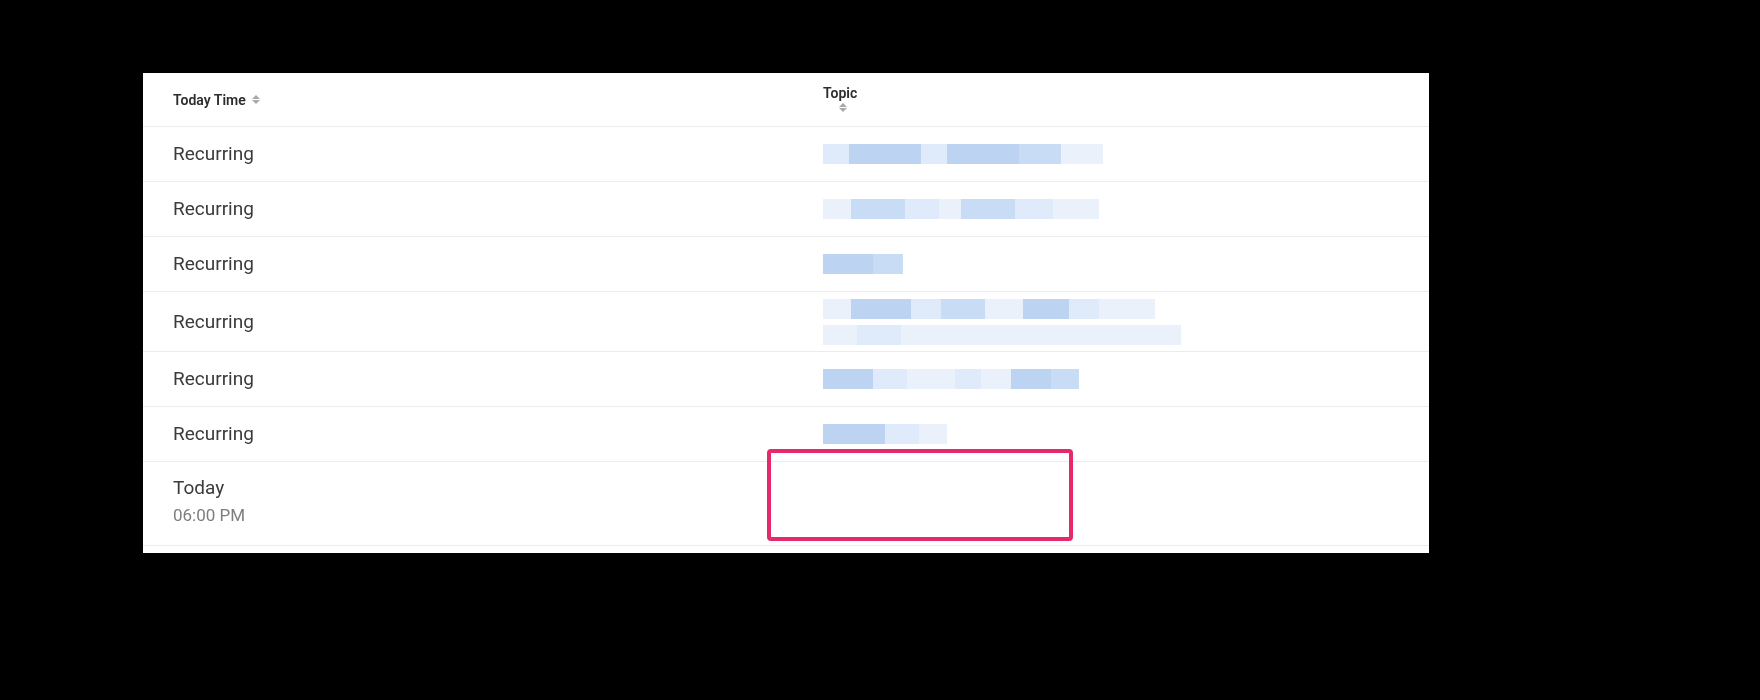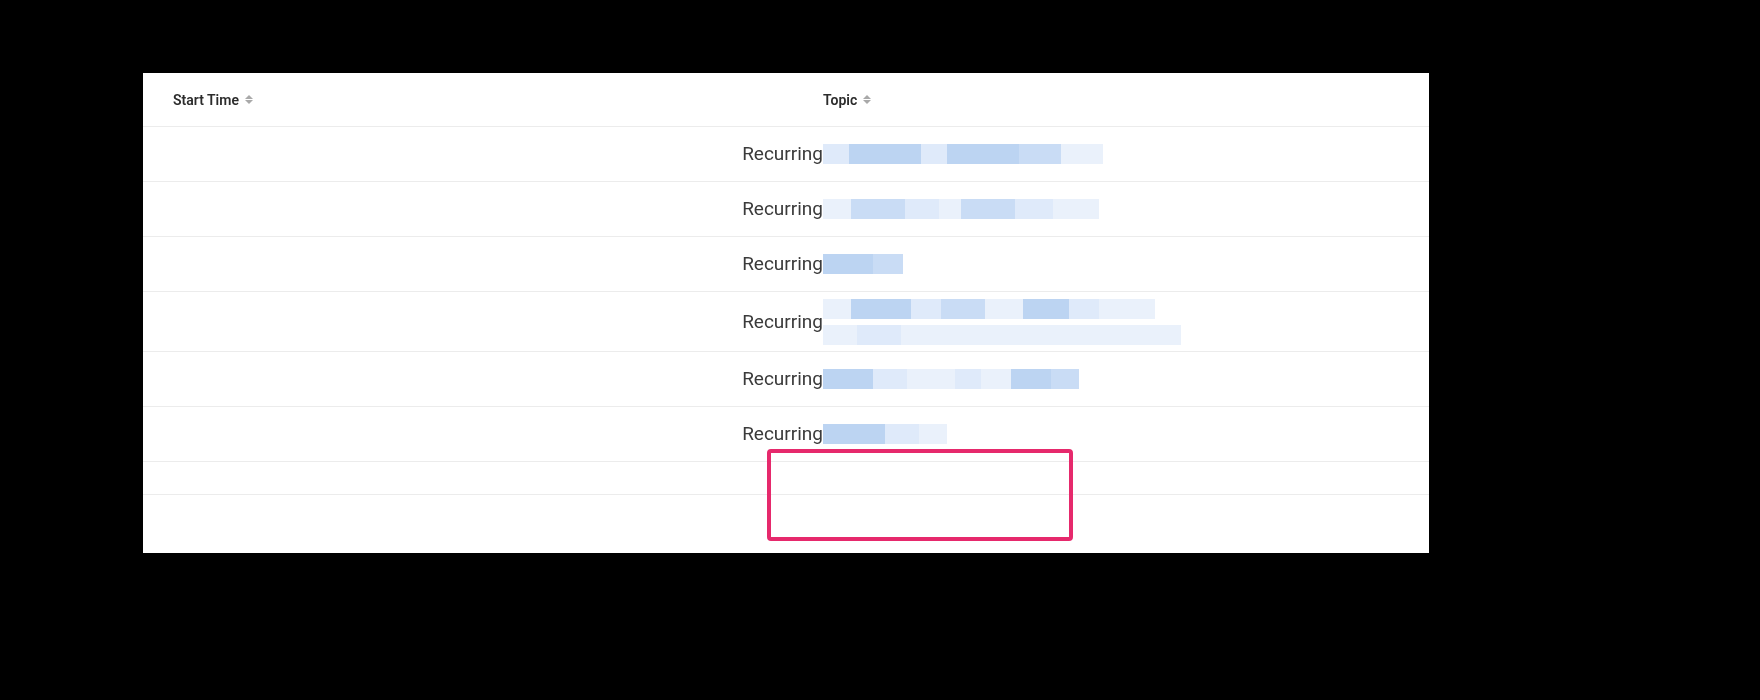--- a/index.html
+++ b/index.html
@@ -23,21 +23,21 @@
 
   
   .thead {
     display: flex;
     align-items: center;
     height: 54px;
     border-bottom: 1px solid #ececec;
     box-sizing: border-box;
   }
   .col-start { padding-left: 30px; width: 680px; box-sizing: border-box; display: flex; align-items: center; }
-  .col-topic { display: flex; align-items: center; }
+  .col-topic { display: flex; align-items: center; flex-direction: column; }
 
   .th-label {
     font-size: 14px;
     font-weight: 600;
     color: #2c2c2c;
   }
   .sort-icon {
     margin-left: 6px;
     width: 9px;
     height: 14px;
@@ -53,21 +53,20 @@
   }
   .sort-icon .up   { border-bottom: 4px solid #a9a9a9; }
   .sort-icon .down { border-top: 4px solid #a9a9a9; }
 
   
   .row {
     display: flex;
     align-items: flex-start;
     border-bottom: 1px solid #ececec;
     box-sizing: border-box;
-    text-align: right;
   }
   .row.regular { height: 55px; align-items: center; }
   .row.tallrow { padding: 14px 0 18px 0; }
 
   .cell-start {
     padding-left: 30px;
     width: 680px;
     box-sizing: border-box;
     display: flex;
     flex-direction: column;
@@ -126,21 +125,21 @@
     box-sizing: border-box;
   }
 </style>
 </head>
 <body>
 
 <div class="panel">
 
   <div class="thead">
     <div class="col-start">
-      <span class="th-label">Start Time</span>
+      <span class="th-label">Today Time</span>
       <span class="sort-icon">
         <span class="tri up"></span>
           <span class="tri down"></span>
       </span>
     </div>
     <div class="col-topic">
       <span class="th-label">Topic</span>
       <span class="sort-icon">
         <span class="tri up"></span>
           <span class="tri down"></span>
@@ -240,17 +239,21 @@
     <div class="cell-topic">
       <span class="redacted">
         <span class="c4" style="width:62px"></span>
           <span class="c2" style="width:34px"></span>
           <span class="c3" style="width:28px"></span>
       </span>
     </div>
   </div>
 
   <div class="row tallrow" style="border-bottom:1px solid #ececec;">
+    <div class="cell-start">
+      <span class="start-text">Today</span>
+      <span class="start-sub">06:00 PM</span>
+    </div>
   </div>
 
   <div class="highlight-box" style="left:624px; top:376px; width:306px; height:92px;"></div>
 
 </div>
 
 </body></html>

